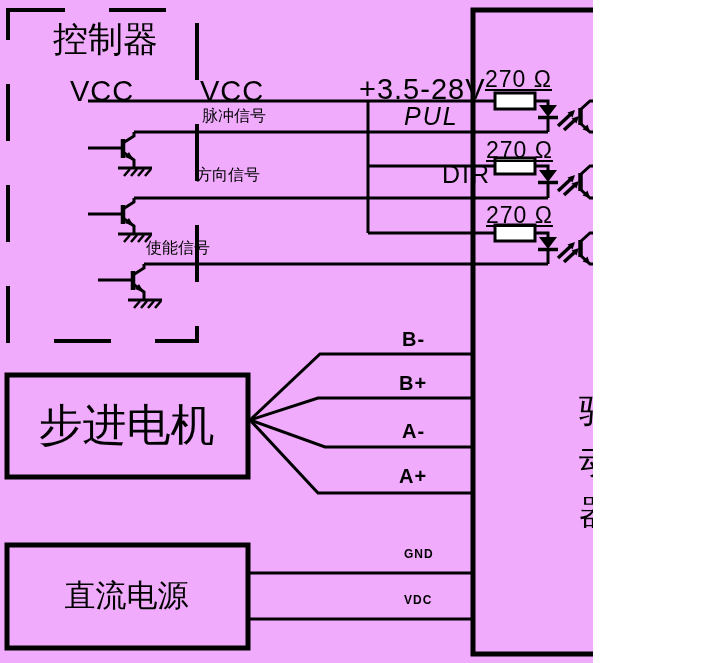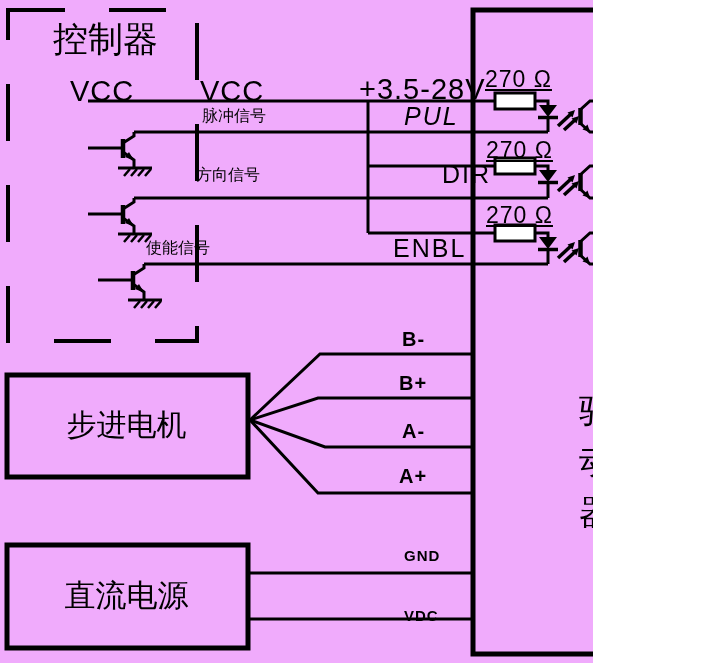--- a/index.html
+++ b/index.html
@@ -7,23 +7,23 @@
           font-family:"Liberation Sans", sans-serif;color:#000;}
   #wires{position:absolute;left:0;top:0;}
   .lbl{position:absolute;white-space:nowrap;color:#000;line-height:1.1;}
   .cjk{font-family:"Liberation Sans", sans-serif;}
   .title{font-size:35px;}
   .sig{font-size:16px;}
   .tech{font-size:29px;letter-spacing:1px;}
   .pin{font-size:25px;letter-spacing:2px;}
   .res{font-size:23px;text-decoration:underline;letter-spacing:1px;}
   .term{font-size:20px;font-weight:bold;letter-spacing:1px;}
-  .pwr-term{font-size:15px;font-weight:bold;letter-spacing:1px;}
+  .pwr-term{font-size:12px;font-weight:bold;letter-spacing:1px;}
   .motor-box-label{position:absolute;left:5px;top:373px;width:243px;height:104px;
-    display:flex;align-items:center;justify-content:center;font-size:30px;}
+    display:flex;align-items:center;justify-content:center;font-size:44px;}
   .power-box-label{position:absolute;left:5px;top:543px;width:243px;height:105px;
     display:flex;flex-direction:column;align-items:center;justify-content:center;font-size:31px;line-height:40px;}
   .driver-label{position:absolute;left:576px;top:385px;width:40px;font-size:34px;
     line-height:51px;text-align:center;}
 </style>
 </head>
 <body>
 
 <div id="canvas">
 
@@ -167,33 +167,32 @@
   <div class="lbl tech" style="left:200px;top:76px;">VCC</div>
   <div class="lbl tech" style="left:359px;top:74px;text-align:right;">+3.5-28V</div>
 
   <div class="lbl cjk sig" style="left:202px;top:107px;">脉冲信号</div>
   <div class="lbl pin" style="left:404px;top:103px;font-style:italic;">PUL</div>
 
   <div class="lbl cjk sig" style="left:196px;top:166px;">方向信号</div>
   <div class="lbl pin" style="left:422px;top:161px;margin-left:20px;">DIR</div>
 
   <div class="lbl cjk sig" style="left:146px;top:239px;text-align:center;">使能信号</div>
-  <div class="lbl pin" style="left:393px;top:235px;">ENBL</div>
 
   <div class="lbl res" style="left:485px;top:67px;">270 Ω</div>
   <div class="lbl res" style="left:486px;top:138px;">270 Ω</div>
   <div class="lbl res" style="left:486px;top:203px;">270 Ω</div>
 
   <div class="lbl term" style="left:402px;top:328px;">B-</div>
   <div class="lbl term" style="left:399px;top:372px;">B+</div>
   <div class="lbl term" style="left:402px;top:420px;">A-</div>
   <div class="lbl term" style="left:399px;top:465px;">A+</div>
 
   <div class="lbl pwr-term" style="left:404px;top:548px;">GND</div>
-  <div class="lbl pwr-term" style="left:404px;top:608px;">VDC</div>
+  <div class="lbl pwr-term" style="left:404px;top:594px;">VDC</div>
 
   <div class="driver-label cjk">
     <div>驱</div>
     <div>动</div>
     <div>器</div>
   </div>
 
   <div class="motor-box-label cjk">步进电机</div>
 
   <div class="power-box-label">

